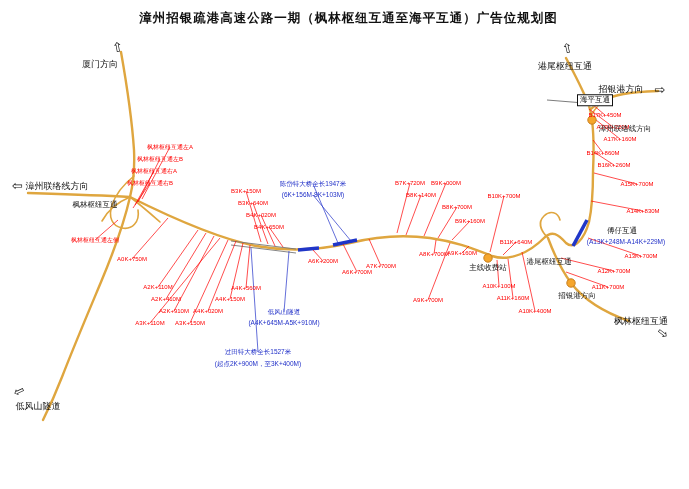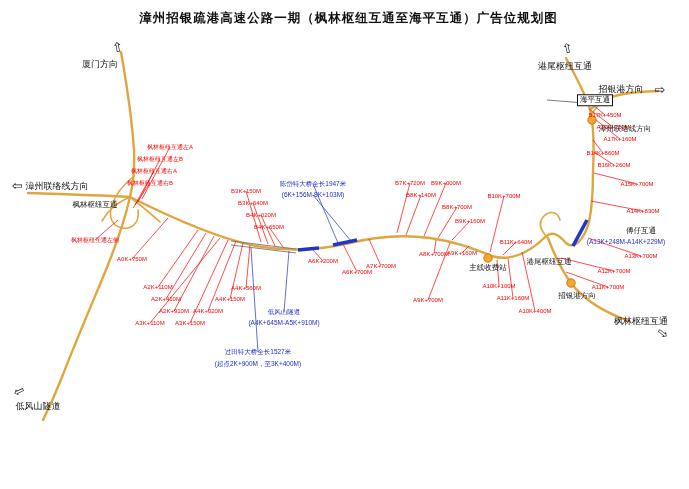--- a/index.html
+++ b/index.html
@@ -166,21 +166,21 @@
       <div class="lbl blue" style="left: 284px; top: 323px;">(A4K+645M-A5K+910M)</div>
       <div class="lbl blue" style="left: 258px; top: 352px;">过田特大桥全长1527米</div>
       <div class="lbl blue" style="left: 258px; top: 364px;">(起点2K+900M，至3K+400M)</div>
       <div class="lbl blue" style="left: 626px; top: 242px;">(A13K+248M-A14K+229M)</div>
       <div class="lbl black boxed" style="left: 547px; top: 100px; margin-left: 48px;">海平互通</div>
       <div class="lbl black" style="left: 625px; top: 129px;">漳州联络线方向</div>
       <div class="lbl black" style="left: 95px; top: 205px;">枫林枢纽互通</div>
       <div class="lbl black" style="left: 488px; top: 268px;">主线收费站</div>
       <div class="lbl black" style="left: 549px; top: 262px;">港尾枢纽互通</div>
       <div class="lbl black" style="left: 577px; top: 296px;">招银港方向</div>
-      <div class="lbl black" style="left: 622px; top: 231px; margin-left: 19px;">傅仔互通</div>
+      <div class="lbl black" style="left: 622px; top: 231px;">傅仔互通</div>
       <div class="lbl dir" style="left: 100px; top: 64px;">厦门方向</div>
       <div class="arrow" style="left: 117px; top: 47px; transform: translate(-50%, -50%) rotate(-100deg);">⇨</div>
       <div class="lbl dir" style="left: 57px; top: 186px;">漳州联络线方向</div>
       <div class="arrow" style="left: 17px; top: 186px; transform: translate(-50%, -50%) rotate(180deg);">⇨</div>
       <div class="lbl dir" style="left: 38px; top: 406px;">低风山隧道</div>
       <div class="arrow" style="left: 19px; top: 392px; transform: translate(-50%, -50%) rotate(155deg);">⇨</div>
       <div class="lbl dir" style="left: 565px; top: 66px;">港尾枢纽互通</div>
       <div class="arrow" style="left: 567px; top: 48px; transform: translate(-50%, -50%) rotate(-103deg);">⇨</div>
       <div class="lbl dir" style="left: 621px; top: 89px;">招银港方向</div>
       <div class="arrow" style="left: 660px; top: 89px; transform: translate(-50%, -50%) rotate(0deg);">⇨</div>

